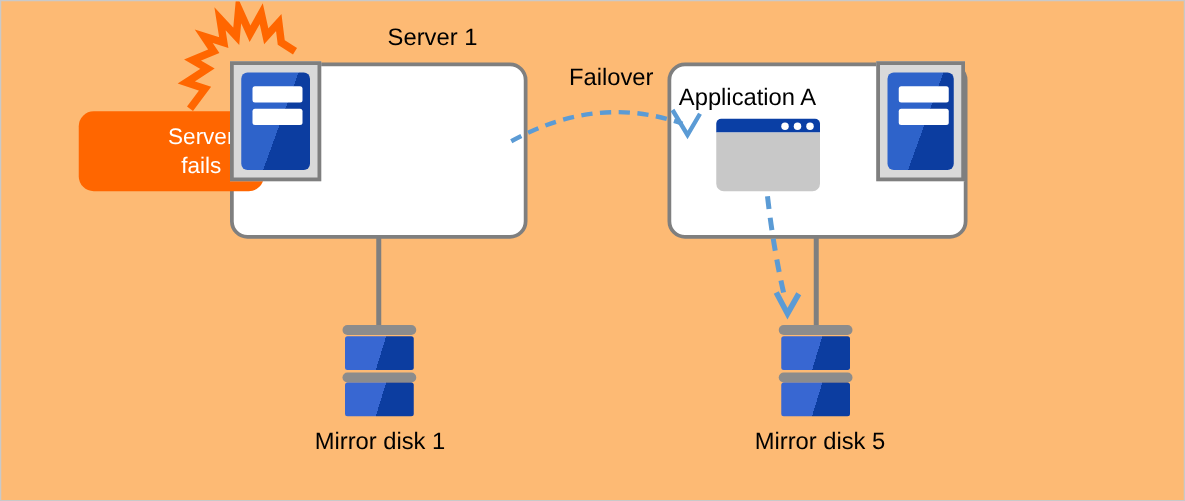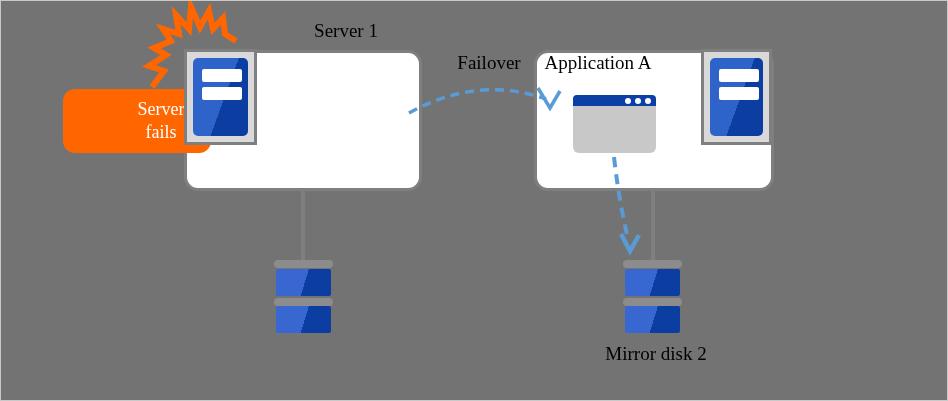--- a/index.html
+++ b/index.html
@@ -1,19 +1,19 @@
 <!DOCTYPE html>
 <html><head>
 <meta charset="utf-8">
 <style>
   html,body{margin:0;padding:0;background:#fff;}
   .canvas{
     position:relative;width:946px;height:399px;
-    border:1px solid #c9c9c9;background:#737373;overflow:hidden;
-    font-family:Liberation Serif, serif;color:#000;
+    border:1px solid #c9c9c9;background:#fdba74;overflow:hidden;
+    font-family:Liberation Sans, sans-serif;color:#000;
   }
   .overlay{position:absolute;left:0;top:0;z-index:3;pointer-events:none;}
   .server-box{
     position:absolute;z-index:1;background:#fff;
     border:3px solid #7f7f7f;border-radius:14px;box-sizing:border-box;
   }
   .label{
     position:absolute;z-index:2;font-size:19px;line-height:1.1;
     text-align:center;white-space:nowrap;
   }
@@ -61,22 +61,23 @@
 </head>
 <body>
 
 <div class="canvas">
 
   <div class="server-box" style="left:183px;top:49px;width:238px;height:141px"></div>
   <div class="server-box" style="left:533px;top:49px;width:240px;height:141px"></div>
 
   <div class="label" style="left:285px;top:20px;width:120px">Server 1</div>
   <div class="label" style="left:428px;top:52px;width:120px">Failover</div>
-  <div class="label" style="left:537px;top:52px;width:120px">Application A</div>
-  <div class="label" style="left:575px;top:343px;width:160px">Mirror disk 2</div>
+  <div class="label" style="left:537px;top:68px;width:120px">Application A</div>
+  <div class="label" style="left:223px;top:343px;width:160px">Mirror disk 1</div>
+  <div class="label" style="left:575px;top:343px;width:160px">Mirror disk 5</div>
 
   <div class="badge" style="left:62px;top:88px;width:100px;height:64px">Server
 fails</div>
 
   <div class="server-icon" style="left:183px;top:48px;width:73px;height:96px">
     <div class="tower">
       <div class="bar" style="top:11px"></div>
       <div class="bar" style="top:29px"></div>
     </div>
   </div>

